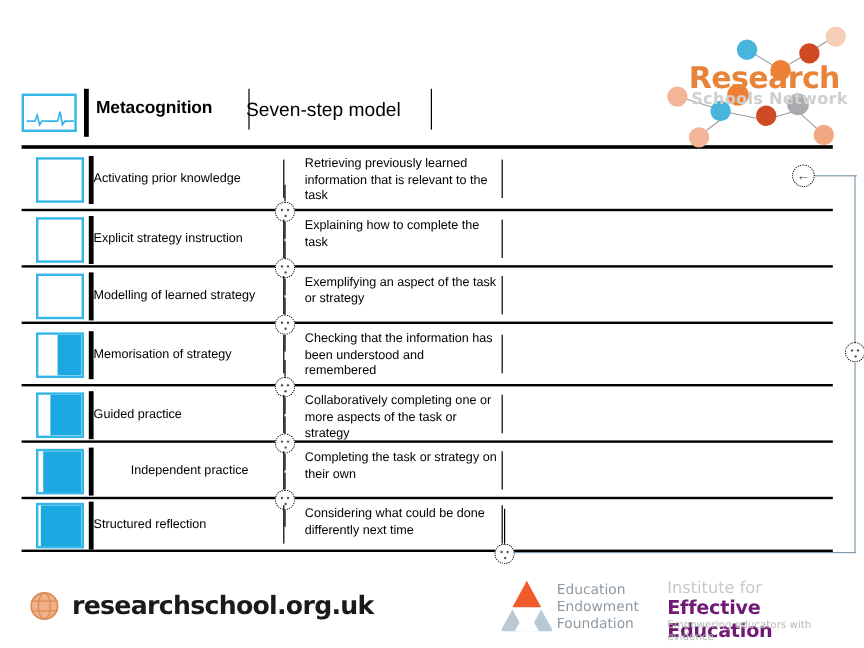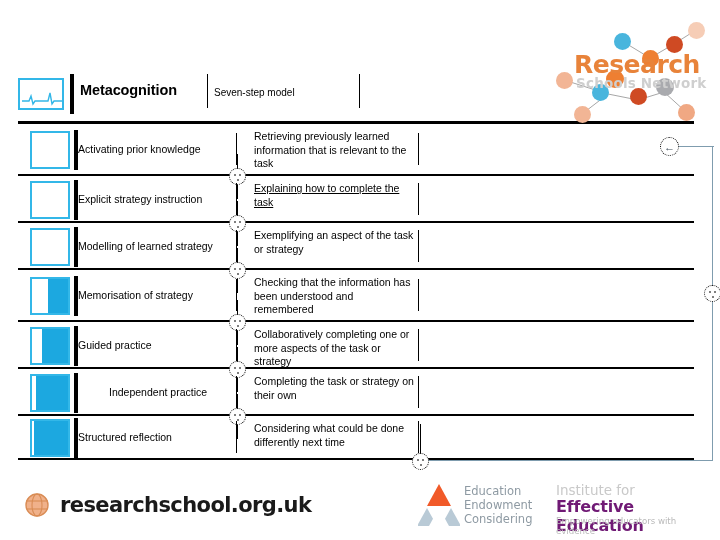--- a/index.html
+++ b/index.html
@@ -33,22 +33,22 @@
   }
   .hdr-title{
     position:absolute;left:62px;top:10px;
     font-size:14.5px;font-weight:bold;color:#000;
     letter-spacing:-0.1px;white-space:nowrap;
   }
   .hdr-sep1{
     position:absolute;left:189px;top:2px;width:1px;height:34px;background:#000;
   }
   .hdr-sub{
-    position:absolute;left:196px;top:10px;width:130px;
-    font-size:10px;color:#000;line-height:22px;
+    position:absolute;left:186px;top:10px;width:130px;
+    font-size:16px;color:#000;line-height:22px;text-align:right;
   }
   .hdr-sep2{
     position:absolute;left:341px;top:2px;width:1px;height:34px;background:#000;
   }
   .hdr-rule{
     position:absolute;left:18px;top:121px;width:676px;height:3px;background:#000;
   }
 
   
   .row{position:absolute;left:18px;width:676px;}
@@ -185,21 +185,21 @@
         <i class="dotc d2"></i>
         <i class="dotc d3"></i>
       </div>
       <div class="row" style="top: 176px; height: 47px;">
         <div class="cell-icon" style="left: 12px; top: 4.5px;">
           <div class="fill" style="width: 0%;"></div>
         </div>
         <div class="cell-bar" style="left: 56px; top: 3.5px;"></div>
         <div class="cell-label" style="left: 60px; top: 16.5px;">Explicit strategy instruction</div>
         <div class="cell-vsep" style="left: 218px; top: 6.5px; height: 32px;"></div>
-        <div class="cell-desc" style="left: 236px; top: 6px; text-decoration: underline;">Explaining how to complete the task</div>
+        <div class="cell-desc" style="left: 236px; top: 6px;">Explaining how to complete the task</div>
         <div class="cell-vsep2" style="left: 400px; top: 6.5px; height: 32px;"></div>
         <div class="row-line" style="top: 45.4px;"></div>
       </div>
       <div class="conn-v" style="left: 237px; top: 201px; height: 14px;"></div>
       <div class="conn-v" style="left: 237px; top: 232px; height: 14px;"></div>
       <div class="handle" style="left: 229px; top: 215px;">
         <i class="dotc d1"></i>
         <i class="dotc d2"></i>
         <i class="dotc d3"></i>
       </div>
@@ -353,21 +353,21 @@
   <div class="eef">
     <svg width="42" height="46" viewBox="0 0 42 46">
       <polygon points="21,2 33,24 9,24" fill="#f15a29"></polygon>
       <polygon points="9,26 19,44 -1,44" fill="#b9cad6"></polygon>
       <polygon points="33,26 43,44 23,44" fill="#b9cad6"></polygon>
       <polygon points="21,26 31,44 11,44" fill="#ffffff"></polygon>
     </svg>
     <div class="eef-text">
       <span>Education</span><br>
       <span>Endowment</span><br>
-      <span>Considering</span>
+      <span>Foundation</span>
     </div>
   </div>
 
   <div class="iee">
     <div class="iee-l1">Institute for</div>
     <div class="iee-l2">Effective Education</div>
     <div class="iee-l3">Empowering educators with evidence</div>
   </div>
 
 </div>

